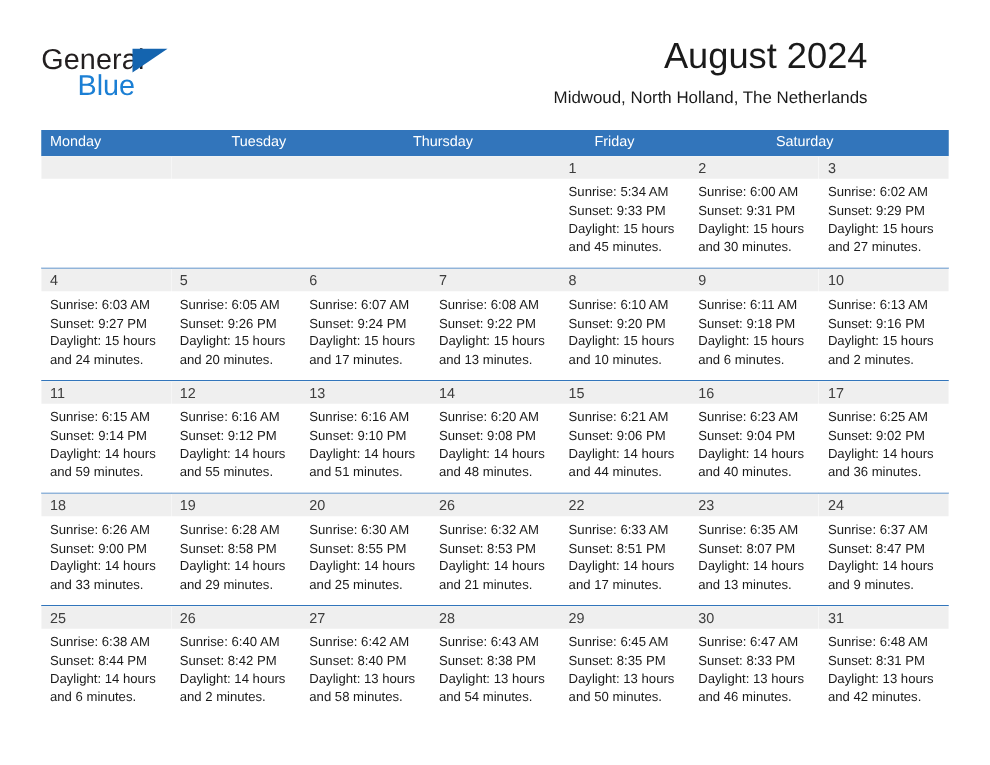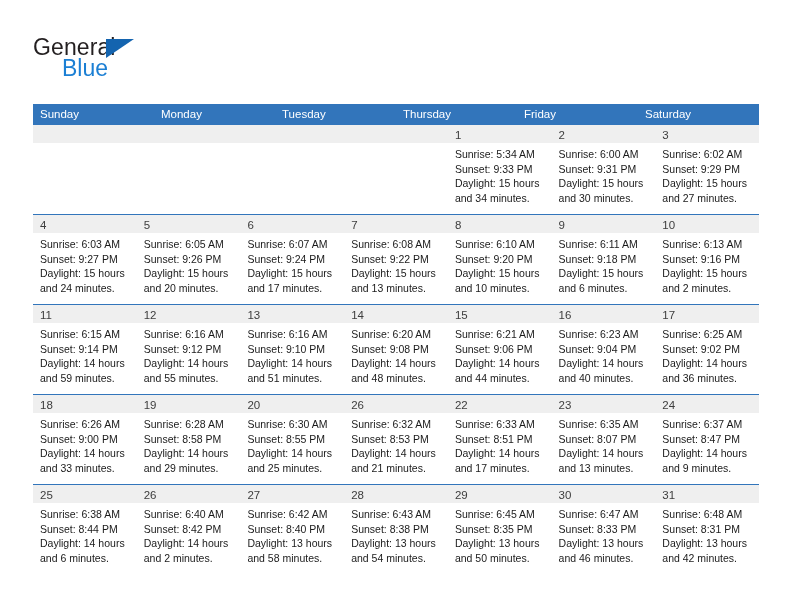--- a/index.html
+++ b/index.html
@@ -155,27 +155,30 @@
 <div class="page">
 
   <div class="header">
 
     <div class="logo">
       <span class="logo-general">General</span>
       <span class="logo-tri"></span>
       <span class="logo-blue">Blue</span>
     </div>
 
+    <div class="title-block">
+      <div class="cal-title">August 2024</div>
+      <div class="cal-subtitle">Midwoud, North Holland, The Netherlands</div>
+    </div>
 
   </div>
 
   <div class="calendar">
 
     <div class="dow-row">
-      <div class="dow">Sunday</div>
       <div class="dow">Monday</div>
       <div class="dow">Tuesday</div>
       <div class="dow">Thursday</div>
       <div class="dow">Friday</div>
       <div class="dow">Saturday</div>
     </div>
 
     <div id="weeks-container">
         <div class="week first">
           <div class="cell">
@@ -213,21 +216,21 @@
               <div class="cell-line"></div>
               <div class="cell-line"></div>
             </div>
           </div>
           <div class="cell">
             <div class="daynum-band"><span class="daynum">1</span></div>
             <div class="cell-body">
               <div class="cell-line">Sunrise: 5:34 AM</div>
               <div class="cell-line">Sunset: 9:33 PM</div>
               <div class="cell-line">Daylight: 15 hours</div>
-              <div class="cell-line">and 34 minutes.</div>
+              <div class="cell-line">and 45 minutes.</div>
             </div>
           </div>
           <div class="cell">
             <div class="daynum-band"><span class="daynum">2</span></div>
             <div class="cell-body">
               <div class="cell-line">Sunrise: 6:00 AM</div>
               <div class="cell-line">Sunset: 9:31 PM</div>
               <div class="cell-line">Daylight: 15 hours</div>
               <div class="cell-line">and 30 minutes.</div>
             </div>

